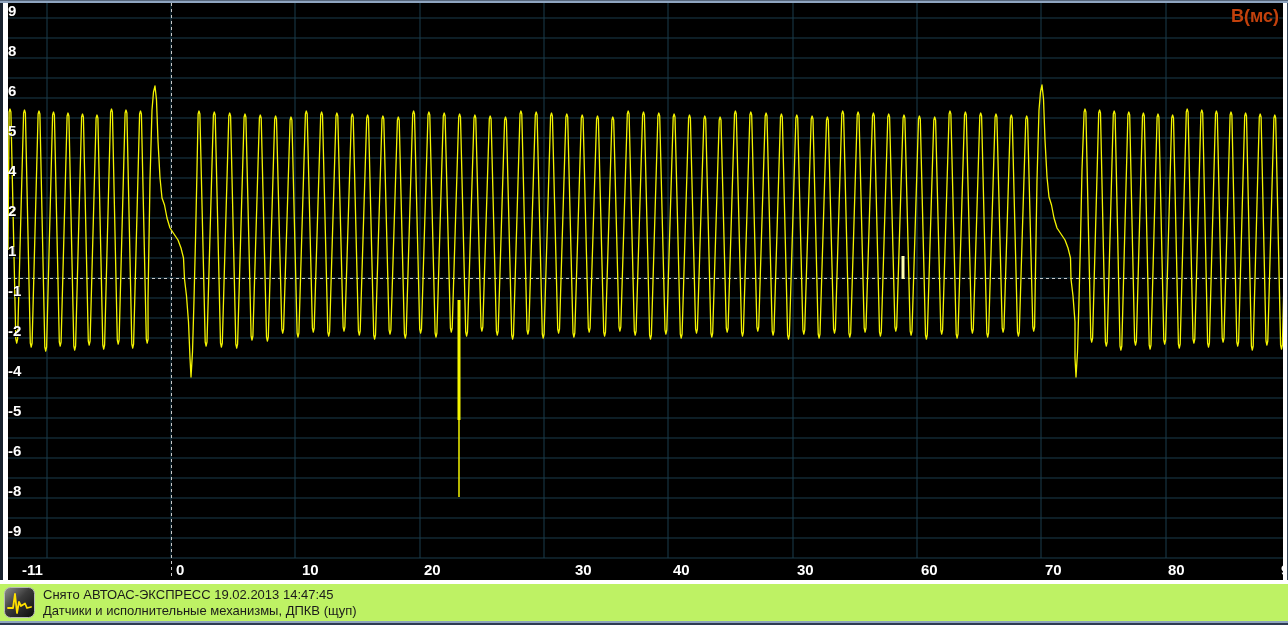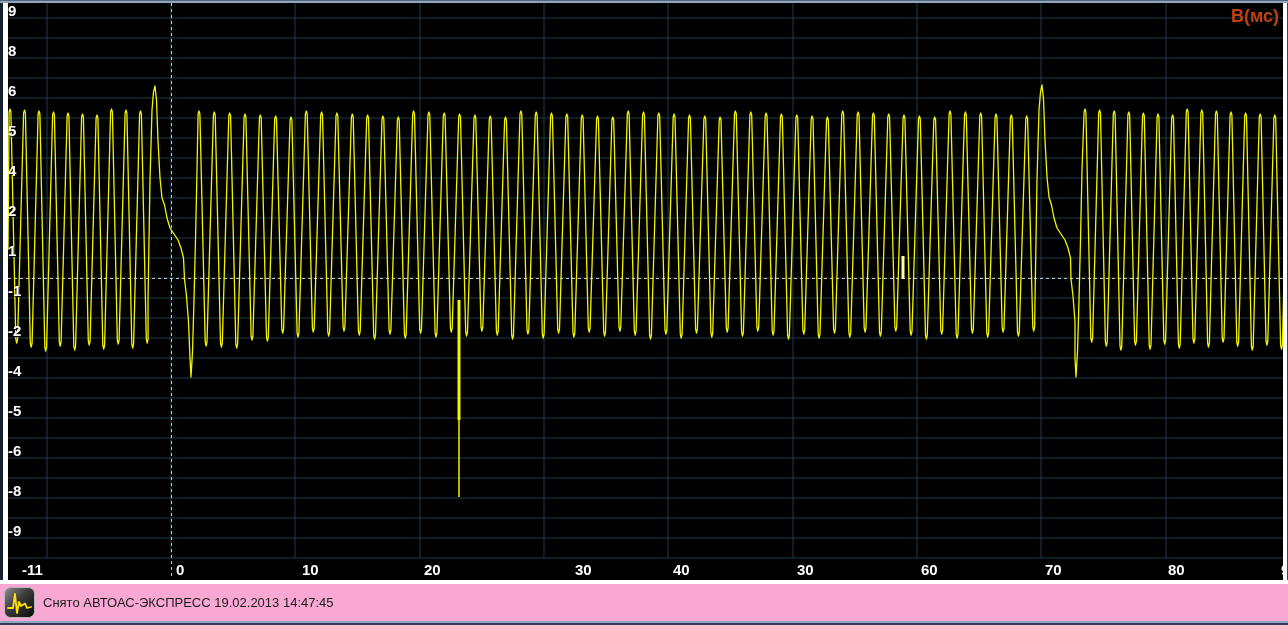--- a/index.html
+++ b/index.html
@@ -16,21 +16,21 @@
         text-shadow:1px 1px 0 #000;}
   
   .f-top1{position:absolute;left:0;top:0;width:1288px;height:1px;background:#55657a;}
   .f-top2{position:absolute;left:0;top:1px;width:1288px;height:2px;background:#8ea4bf;}
   .f-left-dark{position:absolute;left:0;top:3px;width:3px;height:581px;background:#18222e;}
   .f-left-white{position:absolute;left:3px;top:3px;width:5px;height:577px;background:#ffffff;}
   .f-right-white{position:absolute;left:1283px;top:3px;width:4px;height:577px;background:#ffffff;}
   .f-right-dark{position:absolute;left:1287px;top:3px;width:1px;height:581px;background:#3a4a5c;}
   .f-bottom-white{position:absolute;left:0;top:580px;width:1288px;height:4px;background:#ffffff;}
   
-  .statusbar{position:absolute;left:0;top:584px;width:1288px;height:37px;background:#f9a8d4;
+  .statusbar{position:absolute;left:0;top:584px;width:1288px;height:37px;background:#bef264;
              display:flex;align-items:center;}
   .scope-icon{width:31px;height:31px;margin-left:4px;flex:0 0 auto;}
   .stext{margin-left:8px;color:#1b1b1b;font-size:13px;line-height:16px;}
   .f-bot-steel{position:absolute;left:0;top:621px;width:1288px;height:2px;background:#8ea4bf;}
   .f-bot-dark{position:absolute;left:0;top:623px;width:1288px;height:2px;background:#2e3b52;}
 </style>
 </head>
 <body>
 
 <div class="screen">
@@ -131,17 +131,18 @@
           <stop offset="0" stop-color="#909090"></stop>
           <stop offset="0.45" stop-color="#3a3a3a"></stop>
           <stop offset="1" stop-color="#0a0a0a"></stop>
         </linearGradient>
       </defs>
       <rect x="0.5" y="0.5" width="30" height="30" rx="6" fill="url(#icg)" stroke="#b8b8b8" stroke-width="1"></rect>
       <path d="M4 21 L9 21 L11 7 L13 26 L15 15 L17 19 L21 16.5 L23 21 L27 20" fill="none" stroke="#ffe000" stroke-width="1.8" stroke-linejoin="round" stroke-linecap="round"></path>
     </svg>
     <div class="stext">
       <div>Снято АВТОАС-ЭКСПРЕСС 19.02.2013 14:47:45</div>
+      <div>Датчики и исполнительные механизмы, ДПКВ (щуп)</div>
     </div>
   </div>
   <div class="f-bot-steel"></div>
   <div class="f-bot-dark"></div>
 </div>
 
 </body></html>

